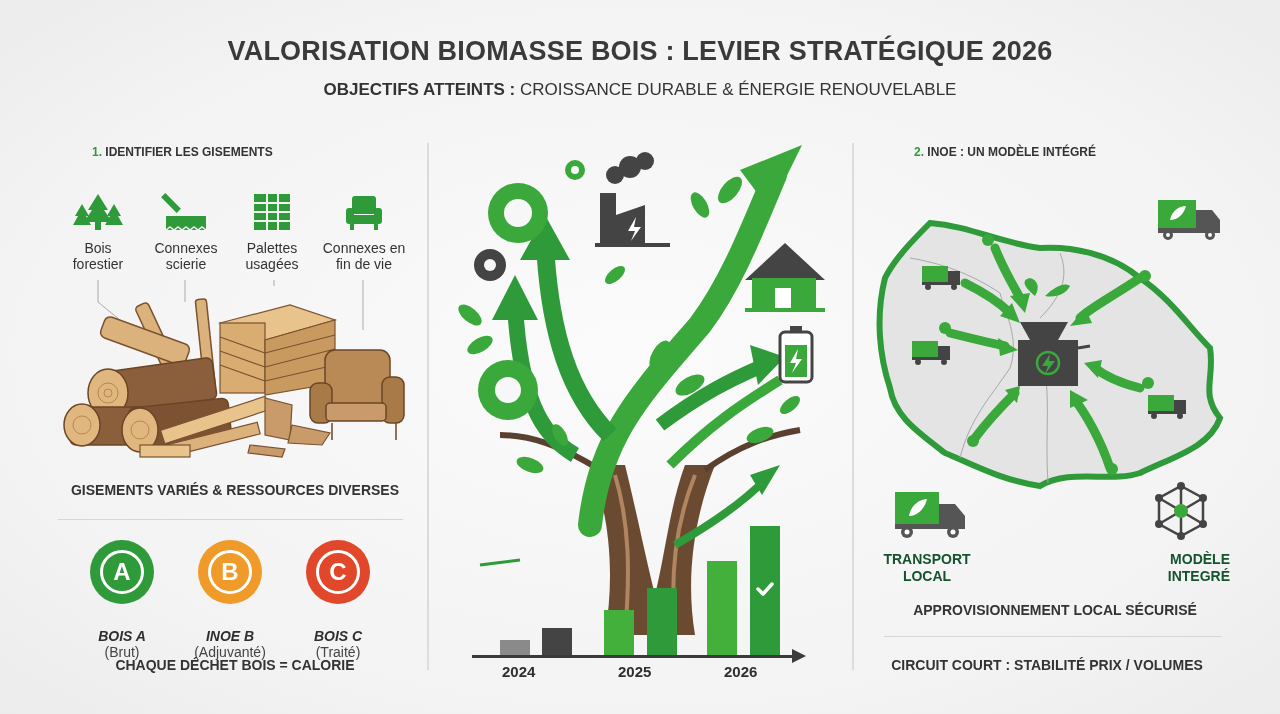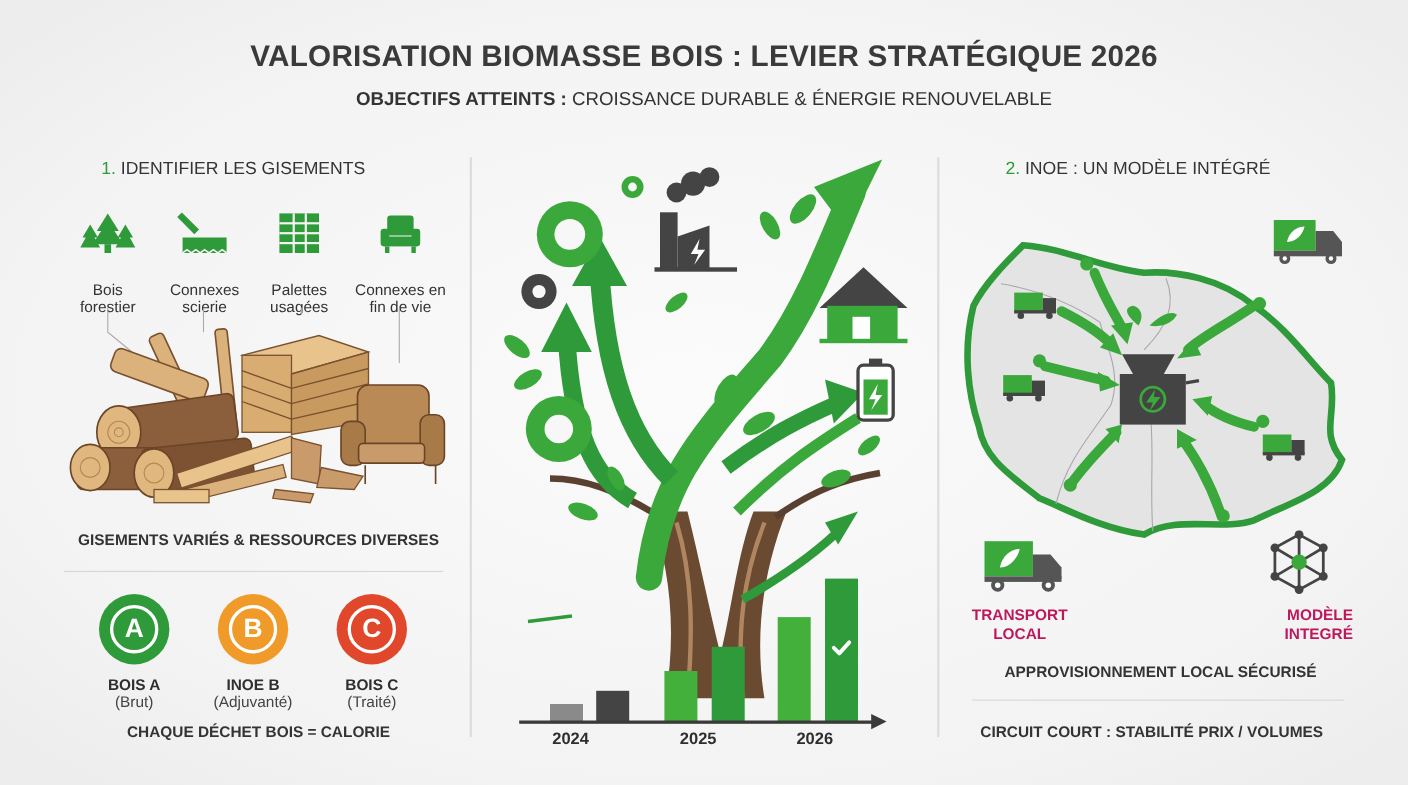--- a/index.html
+++ b/index.html
@@ -15,40 +15,40 @@
     left: 0; width: 1280px; top: 36px; text-align: center;
     font-size: 27px; font-weight: bold; color: #3a3a3a; letter-spacing: 0.2px;
   }
   .subtitle {
     left: 0; width: 1280px; top: 80px; text-align: center;
     font-size: 17px; color: #333;
   }
   .subtitle b { font-weight: bold; }
   .vline { width: 2px; background: #dcdcdc; }
   .hline { height: 1px; background: #d6d6d6; }
-  .section-title { font-size: 16px; font-weight: normal; color: #333; }
+  .section-title { font-size: 12px; font-weight: bold; color: #333; }
   .section-title .num { color: #2e9a3a; }
   .src-item { text-align: center; width: 90px; }
-  .src-item .lbl { font-size: 14px; line-height: 16px; color: #333; margin-top: 16px; }
+  .src-item .lbl { font-size: 14px; line-height: 16px; color: #333; margin-top: 2px; }
   .caption { font-size: 14px; font-weight: bold; color: #333; text-align: center; }
   .grade { text-align: center; width: 100px; }
   .grade .badge {
     width: 64px; height: 64px; border-radius: 50%; margin: 0 auto;
     display: flex; align-items: center; justify-content: center;
   }
   .grade .badge .inner {
     width: 44px; height: 44px; border-radius: 50%; border: 3px solid #fff;
     display: flex; align-items: center; justify-content: center;
     color: #fff; font-size: 24px; font-weight: bold;
   }
-  .grade .name { font-size: 14px; font-weight: bold; margin-top: 10px; }
+  .grade .name { font-size: 14px; font-weight: bold; margin-top: 24px; font-style: italic; }
   .grade .sub { font-size: 14px; color: #444; }
   .bar { position: absolute; bottom: 0; }
   .year { font-size: 15px; font-weight: bold; color: #2e2e2e; }
-  .right-lbl { font-size: 14px; font-weight: bold; color: #be185d; line-height: 17px; }
+  .right-lbl { font-size: 14px; font-weight: bold; color: #14532d; line-height: 17px; }
 </style>
 </head>
 <body>
 
 <div class="abs title">VALORISATION BIOMASSE BOIS : LEVIER STRATÉGIQUE 2026</div>
 <div class="abs subtitle">
   <b>OBJECTIFS ATTEINTS :</b><span> CROISSANCE DURABLE &amp; ÉNERGIE RENOUVELABLE</span>
 </div>
 
 <div class="abs vline" style="left:427px; top:143px; height:527px;"></div>

